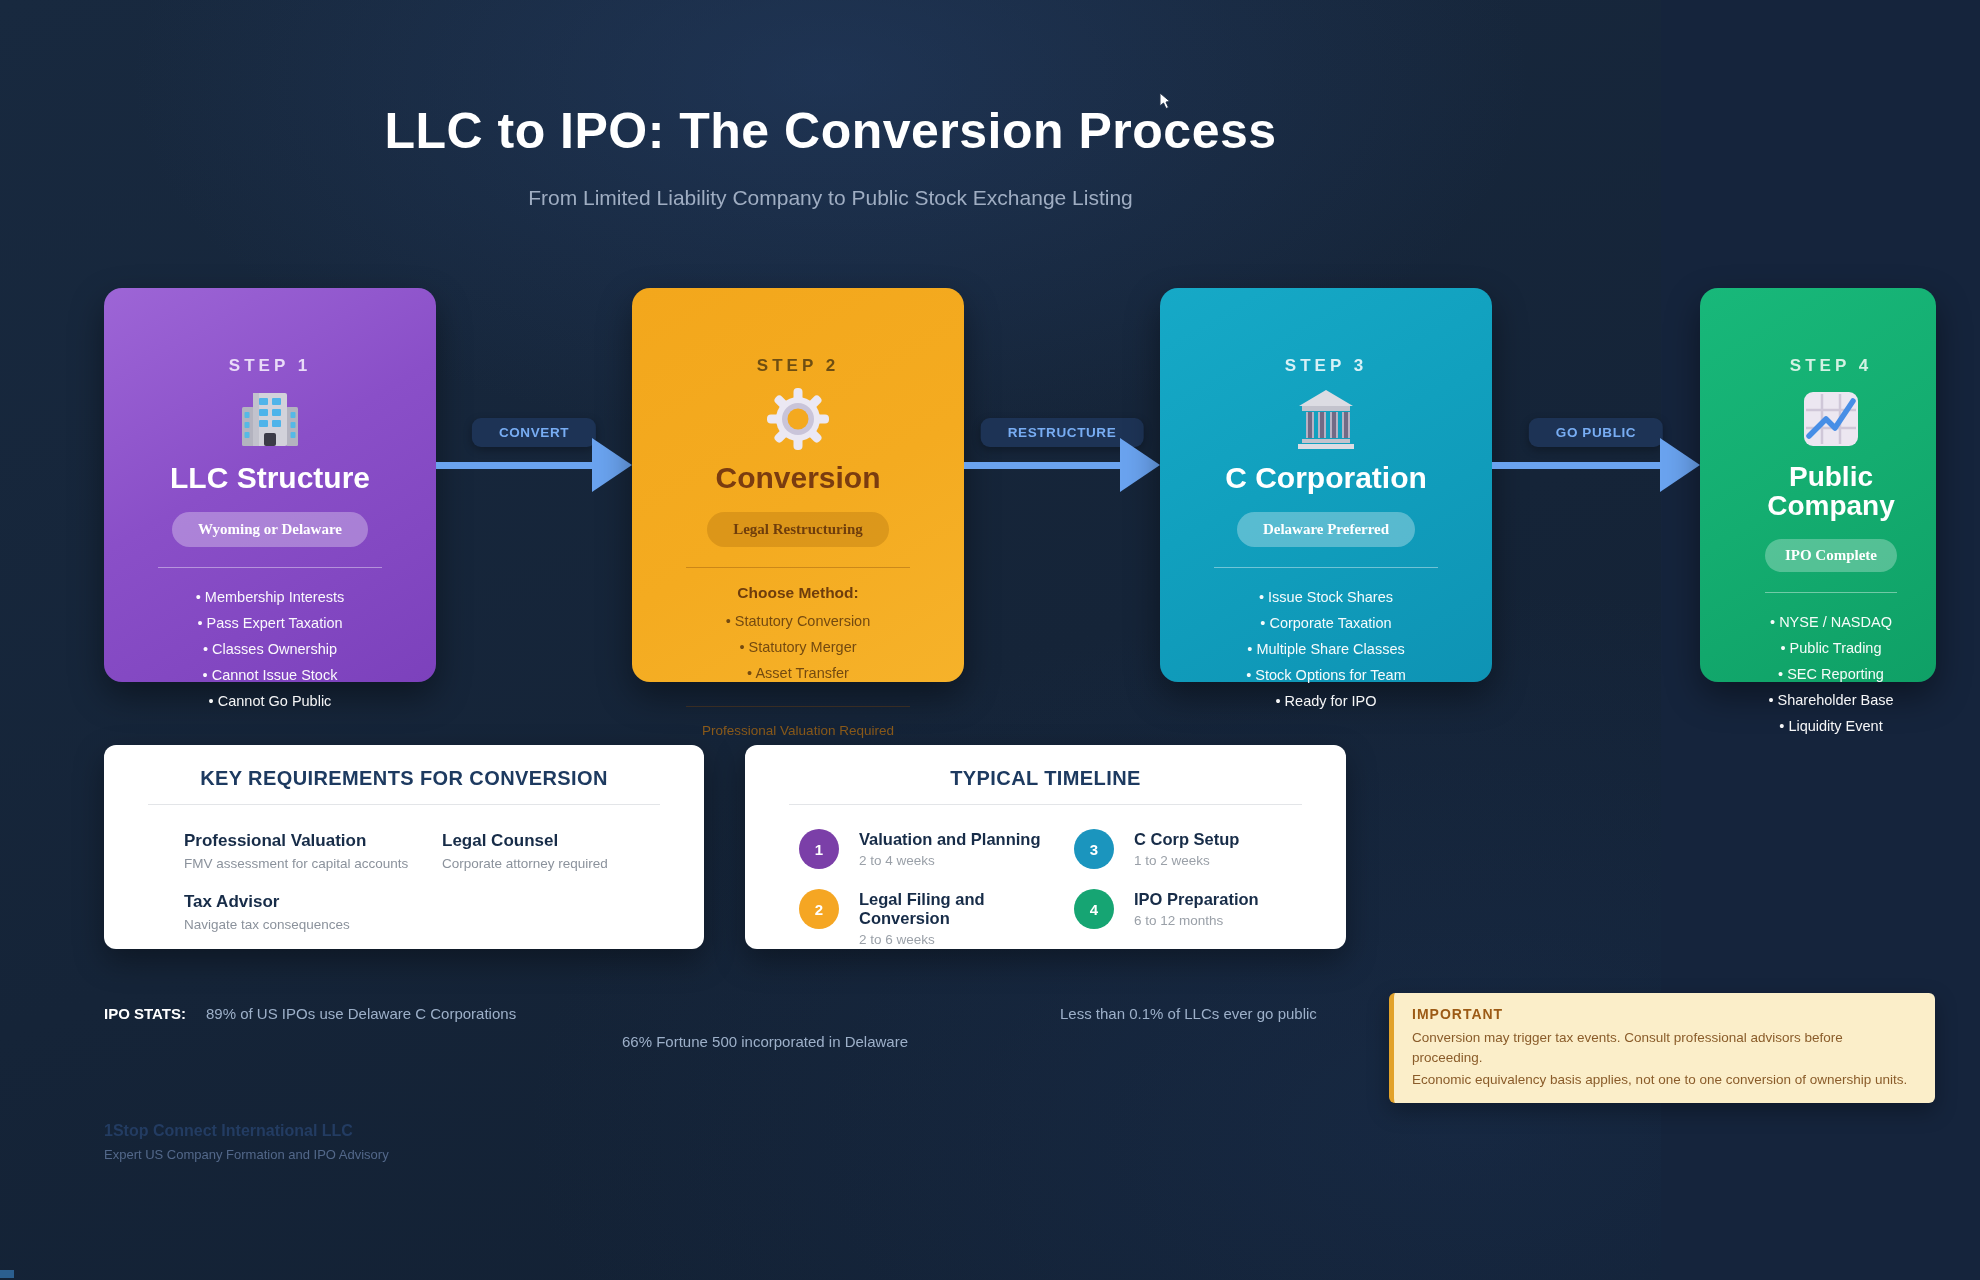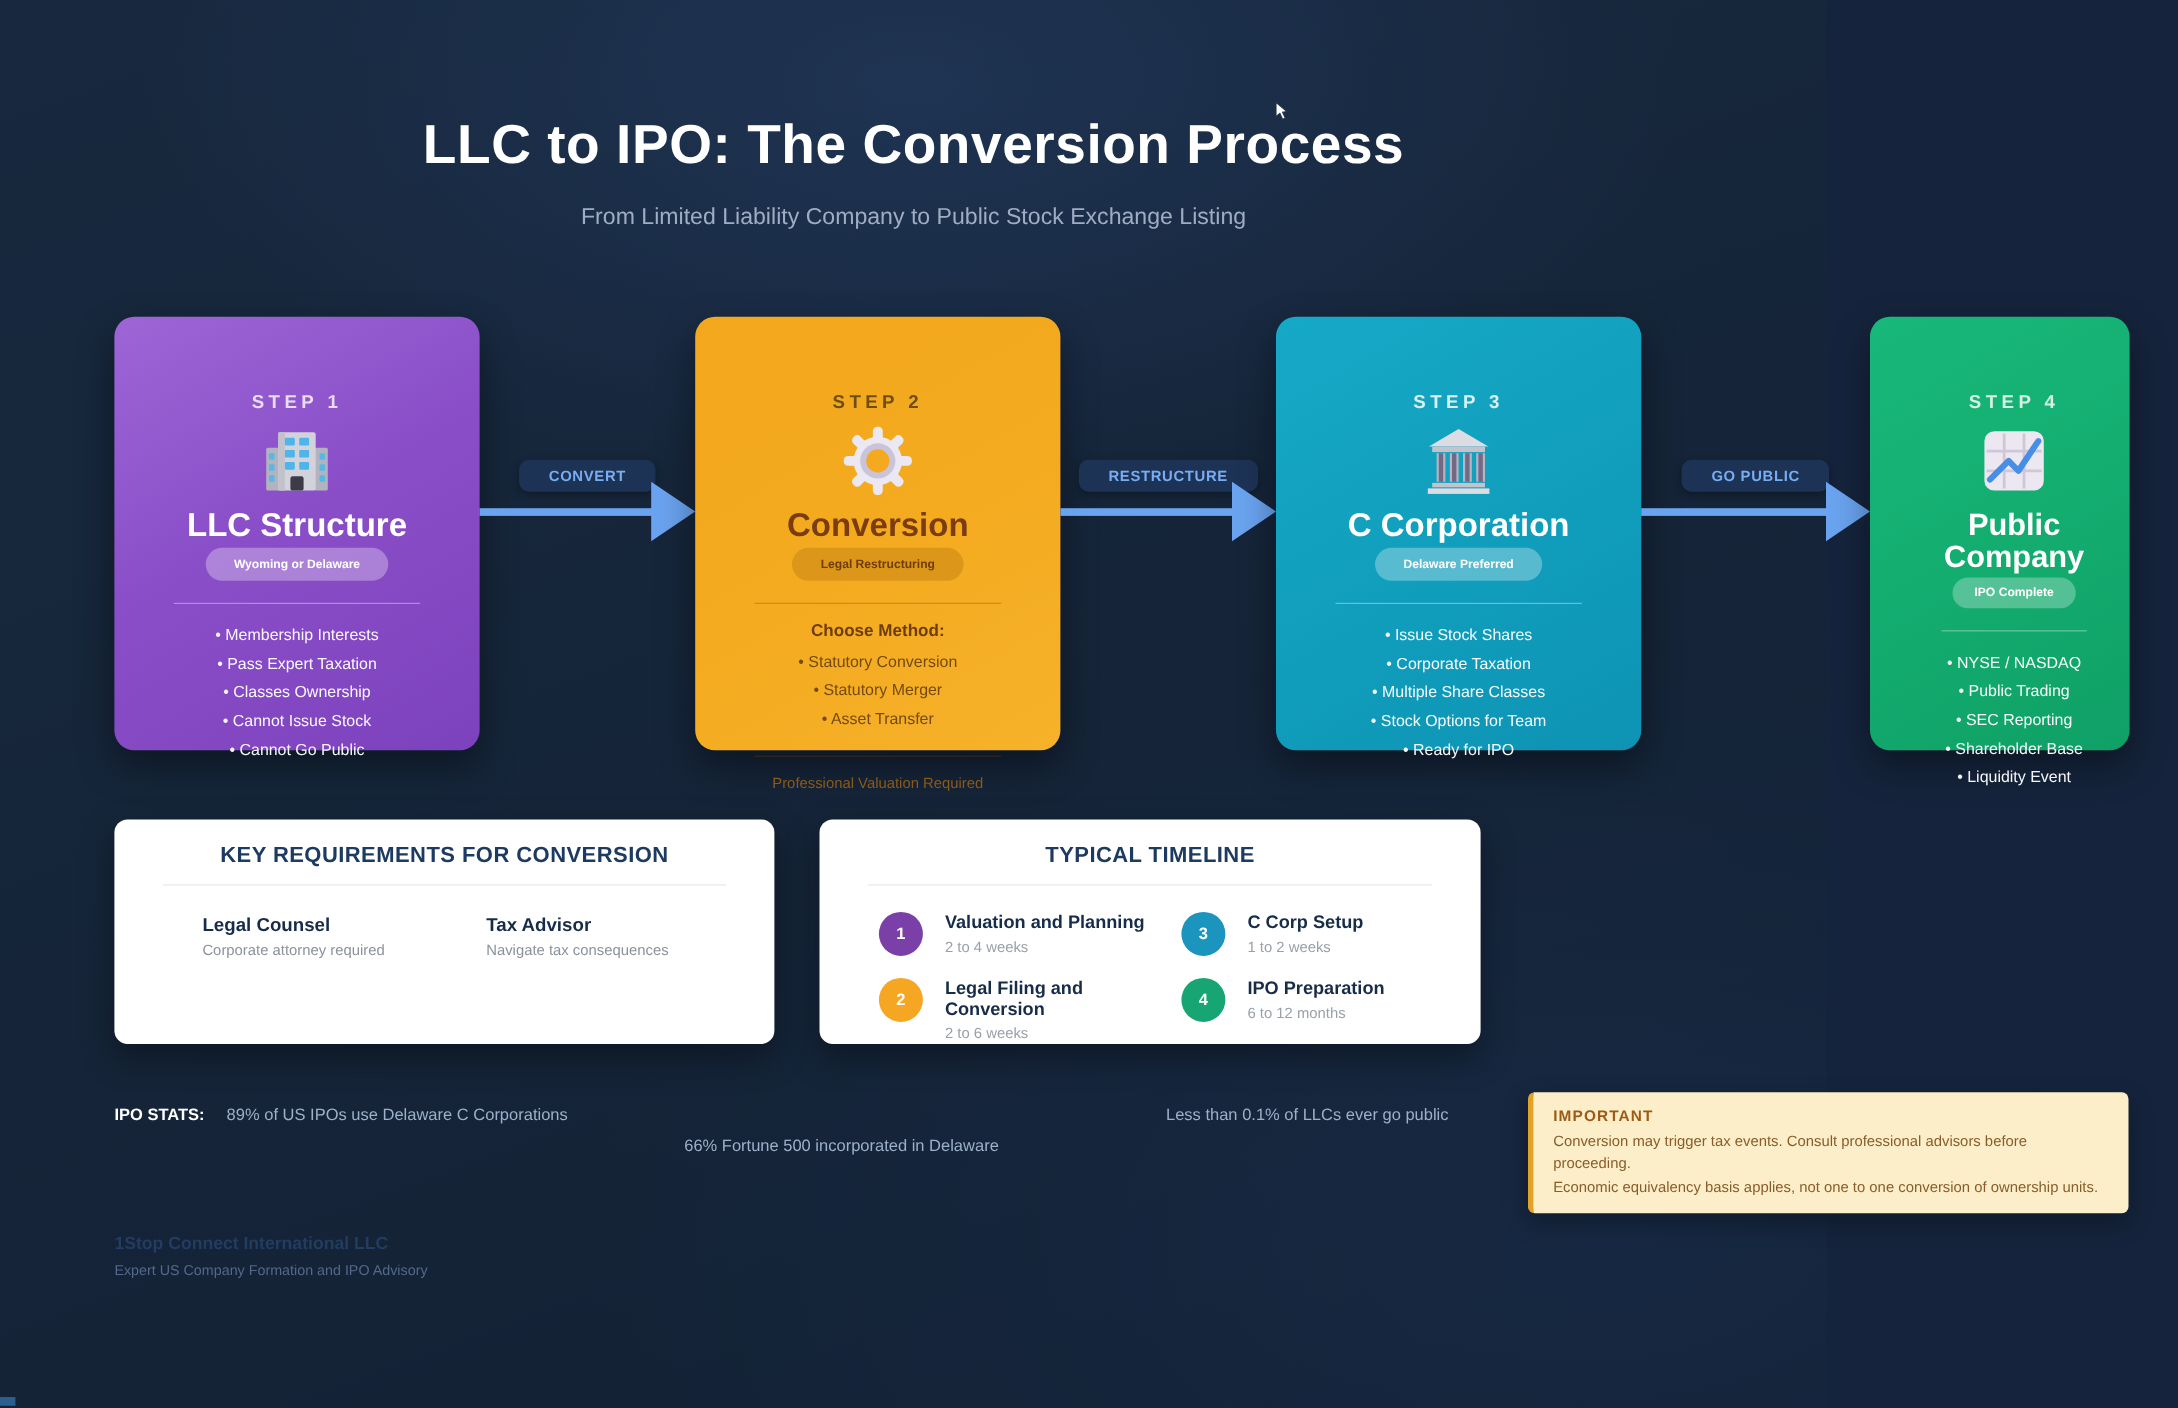--- a/index.html
+++ b/index.html
@@ -42,22 +42,22 @@
   .card4 .step-label { color:#d3f1e3; }
 
   .card .icon { margin:10px auto 6px auto; width:66px; height:66px; }
 
   .card-title { font-weight:700; line-height:1.05; margin-top:10px; }
   .card1 .card-title, .card3 .card-title { font-size:30px; color:#ffffff; }
   .card2 .card-title { font-size:30px; color:#7a3c10; }
   .card4 .card-title { font-size:28px; color:#ffffff; }
 
   .pill {
-    display:inline-block; margin-top:4px; padding:9px 26px; border-radius:24px;
-    font-size:11px; font-weight:700;
+    display:inline-block; margin-top:18px; padding:9px 26px; border-radius:24px;
+    font-size:15px; font-weight:700;font-family:Liberation Serif, serif;
   }
   .card1 .pill, .card3 .pill { background:rgba(255,255,255,0.30); color:#ffffff; }
   .card2 .pill { background:rgba(150,92,8,0.26); color:#6e3d0c; }
   .card4 .pill { background:rgba(255,255,255,0.28); color:#ffffff; padding:8px 20px; }
 
   .card hr { border:none; height:1px; margin:20px auto 16px auto; width:76%; }
   .card1 hr, .card3 hr, .card4 hr { background:rgba(255,255,255,0.40); }
   .card2 hr { background:rgba(130,70,10,0.35); }
 
   .bullets { list-style:none; }
@@ -290,20 +290,24 @@
       <li>Shareholder Base</li>
       <li>Liquidity Event</li>
     </ul>
   </div>
 
   <div class="white-box box-req">
     <div class="box-title">KEY REQUIREMENTS FOR CONVERSION</div>
     <hr>
     <div class="req-grid">
       <div>
+        <div class="req-t">Professional Valuation</div>
+        <div class="req-d">FMV assessment for capital accounts</div>
+      </div>
+      <div>
         <div class="req-t">Legal Counsel</div>
         <div class="req-d">Corporate attorney required</div>
       </div>
       <div>
         <div class="req-t">Tax Advisor</div>
         <div class="req-d">Navigate tax consequences</div>
       </div>
     </div>
   </div>
 

